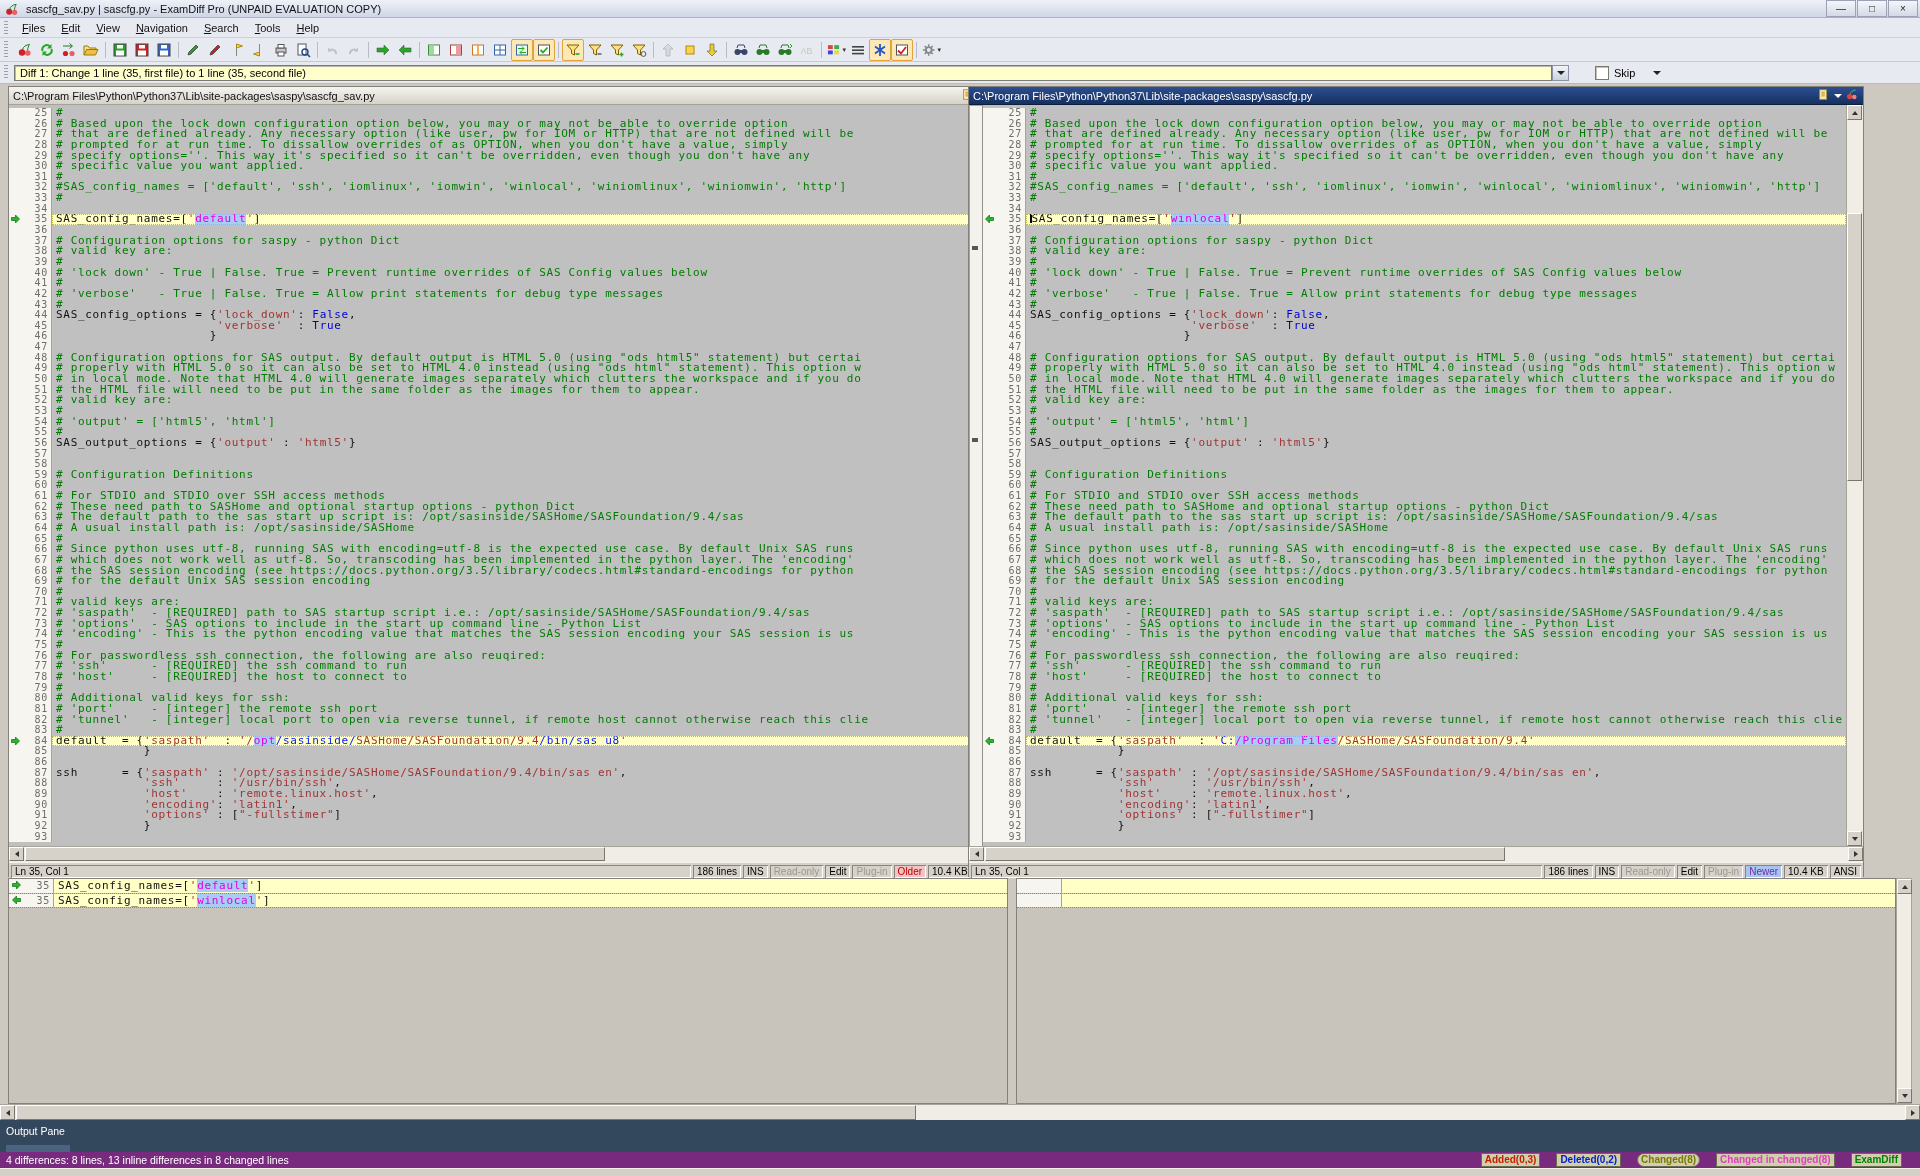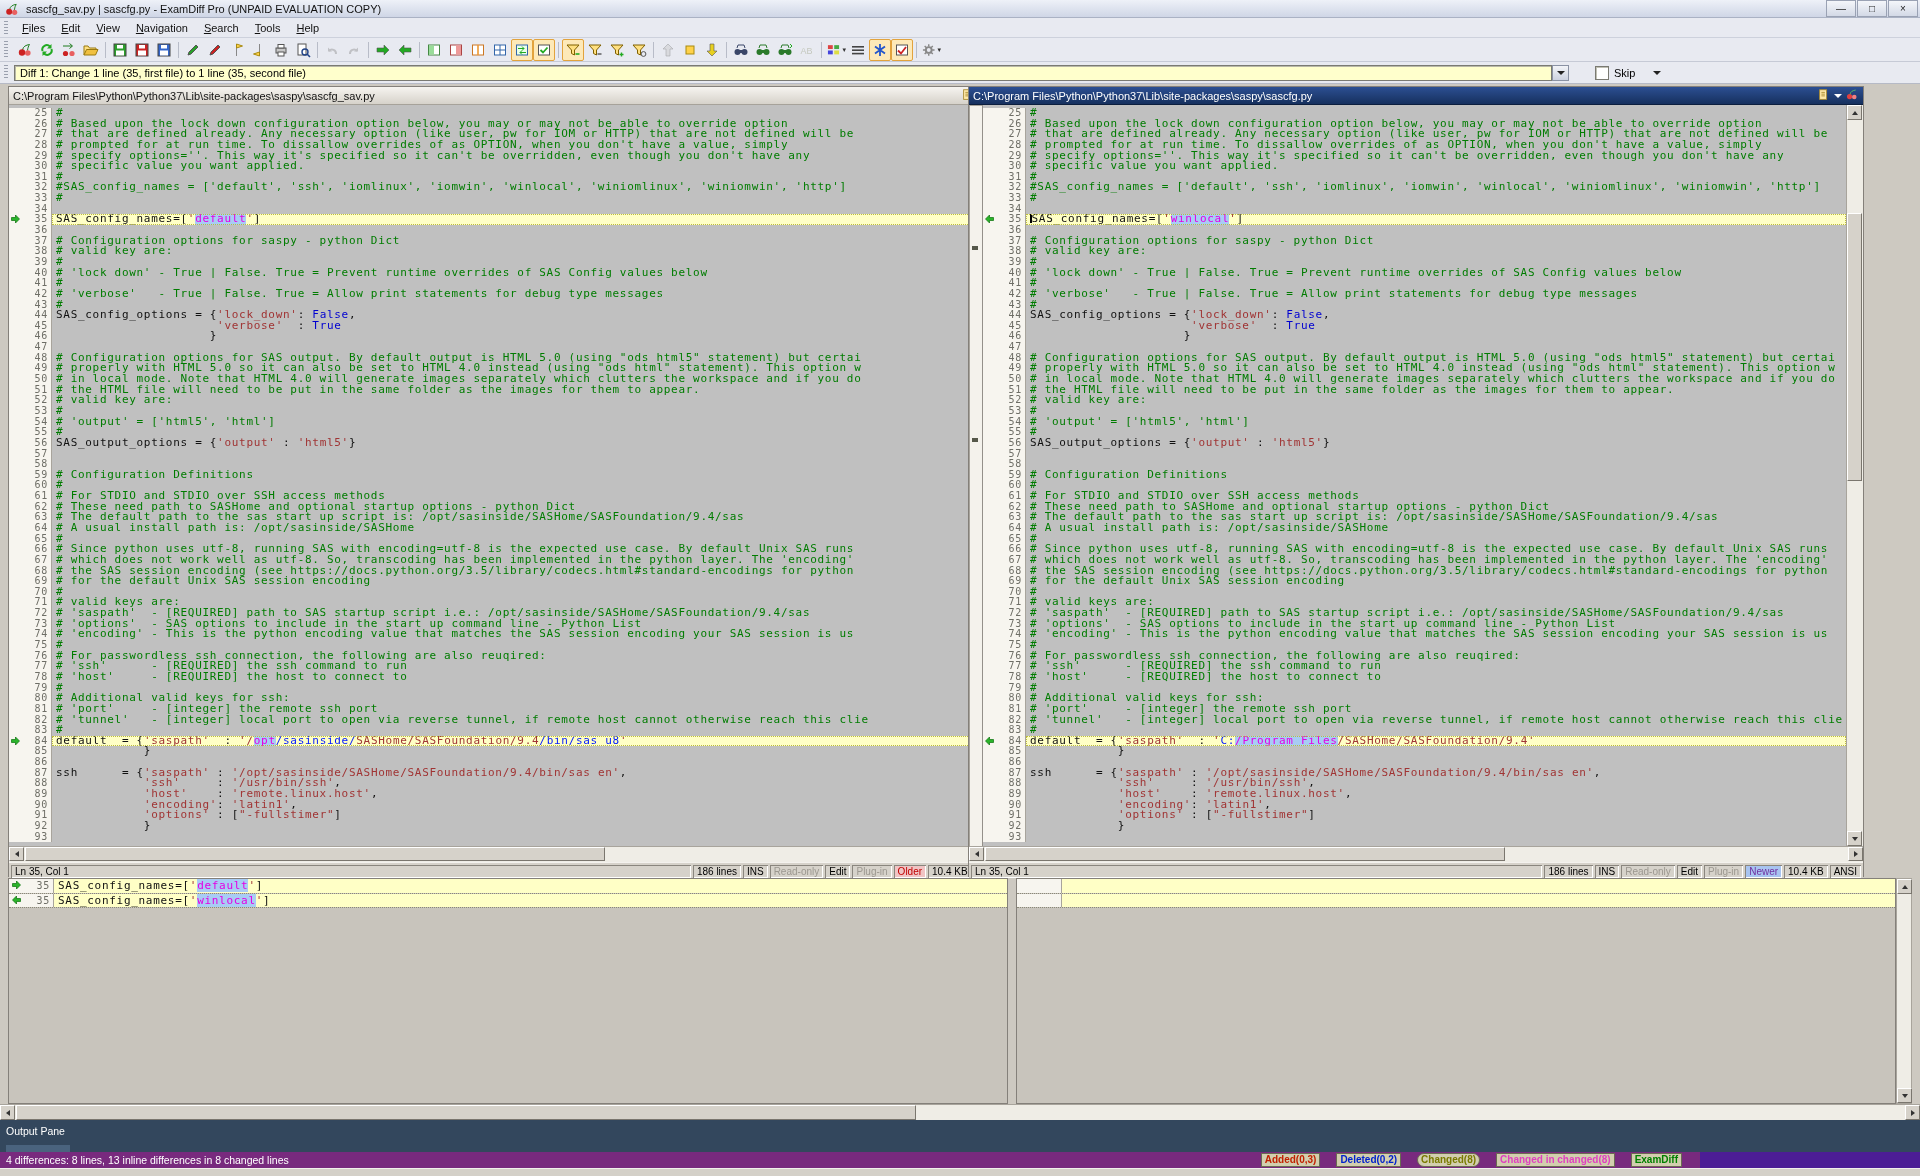--- a/index.html
+++ b/index.html
@@ -1,16 +1,16 @@
 <!DOCTYPE html>
 <html><head>
 <meta charset="utf-8">
 <style>
   html,body{margin:0;padding:0;background:#9aa0aa;}
-  #screen{position:relative;width:1920px;height:1176px;background:#4c1d95;overflow:hidden;
+  #screen{position:relative;width:1920px;height:1176px;background:#14b8a6;overflow:hidden;
           font-family:"Liberation Sans",sans-serif;font-size:11px;color:#000;}
 
   
   #titlebar{position:absolute;left:0;top:0;width:1920px;height:18px;
     background:linear-gradient(#eef1f8,#cfd6e6);display:flex;align-items:center;
     border-bottom:1px solid #aab2c4;box-sizing:border-box;}
   #titlebar .ticon{width:16px;height:14px;margin:0 6px 0 4px;flex:none;}
   #titlebar .ttext{font-size:11px;color:#111;}
   #titlebar .wbtns{margin-left:auto;display:flex;margin-right:2px;}
   .wbtn{width:28px;height:15px;margin-left:1px;display:flex;align-items:center;justify-content:center;
@@ -104,21 +104,21 @@
   .erow .mk svg{position:absolute;left:2px;top:1px;}
   .erow .ln{width:26px;flex:none;background:#f7f5ef;color:#6e6e66;text-align:right;padding-right:3px;border-right:1px solid #a8a49c;font-size:10px;}
   .erow .tx{flex:1;background:#ffffc6;padding-left:4px;overflow:hidden;}
   #bottom-vscroll{position:absolute;left:1896px;top:0;width:16px;height:226px;background:#efede6;border:1px solid #a8a49c;box-sizing:border-box;}
   #bhscroll{position:absolute;left:0;top:1104px;width:1920px;height:16px;background:#efede6;border-top:1px solid #a8a49c;box-sizing:border-box;position:absolute;}
 
   
   #outputpane{position:absolute;left:0;top:1120px;width:1920px;height:32px;background:#33475d;color:#fff;}
   #outputpane .otitle{padding:5px 0 0 6px;font-size:10.5px;}
   #outputtab{position:absolute;left:6px;bottom:0;width:64px;height:7px;background:#4a637e;}
-  #diffstatusbar{position:absolute;left:0;top:1152px;width:1700px;height:16px;background:#782a7e;
+  #diffstatusbar{position:absolute;left:0;top:1152px;width:1920px;height:16px;background:#782a7e;
     display:flex;align-items:center;color:#fff;font-size:10.5px;}
   #diffstatusbar .summary{padding-left:6px;flex:1;white-space:nowrap;}
   .badge{height:12px;line-height:12px;margin-right:16px;padding:0 3px;background:#d2ceae;
     border:1px solid #6a6a52;font-size:10px;font-weight:bold;white-space:nowrap;}
   #winedge{position:absolute;left:0;top:1168px;width:1920px;height:8px;background:#d4d0c8;border-top:1px solid #f2f0ec;box-sizing:border-box;}
 </style>
 </head>
 <body>
 
 <div id="screen">

